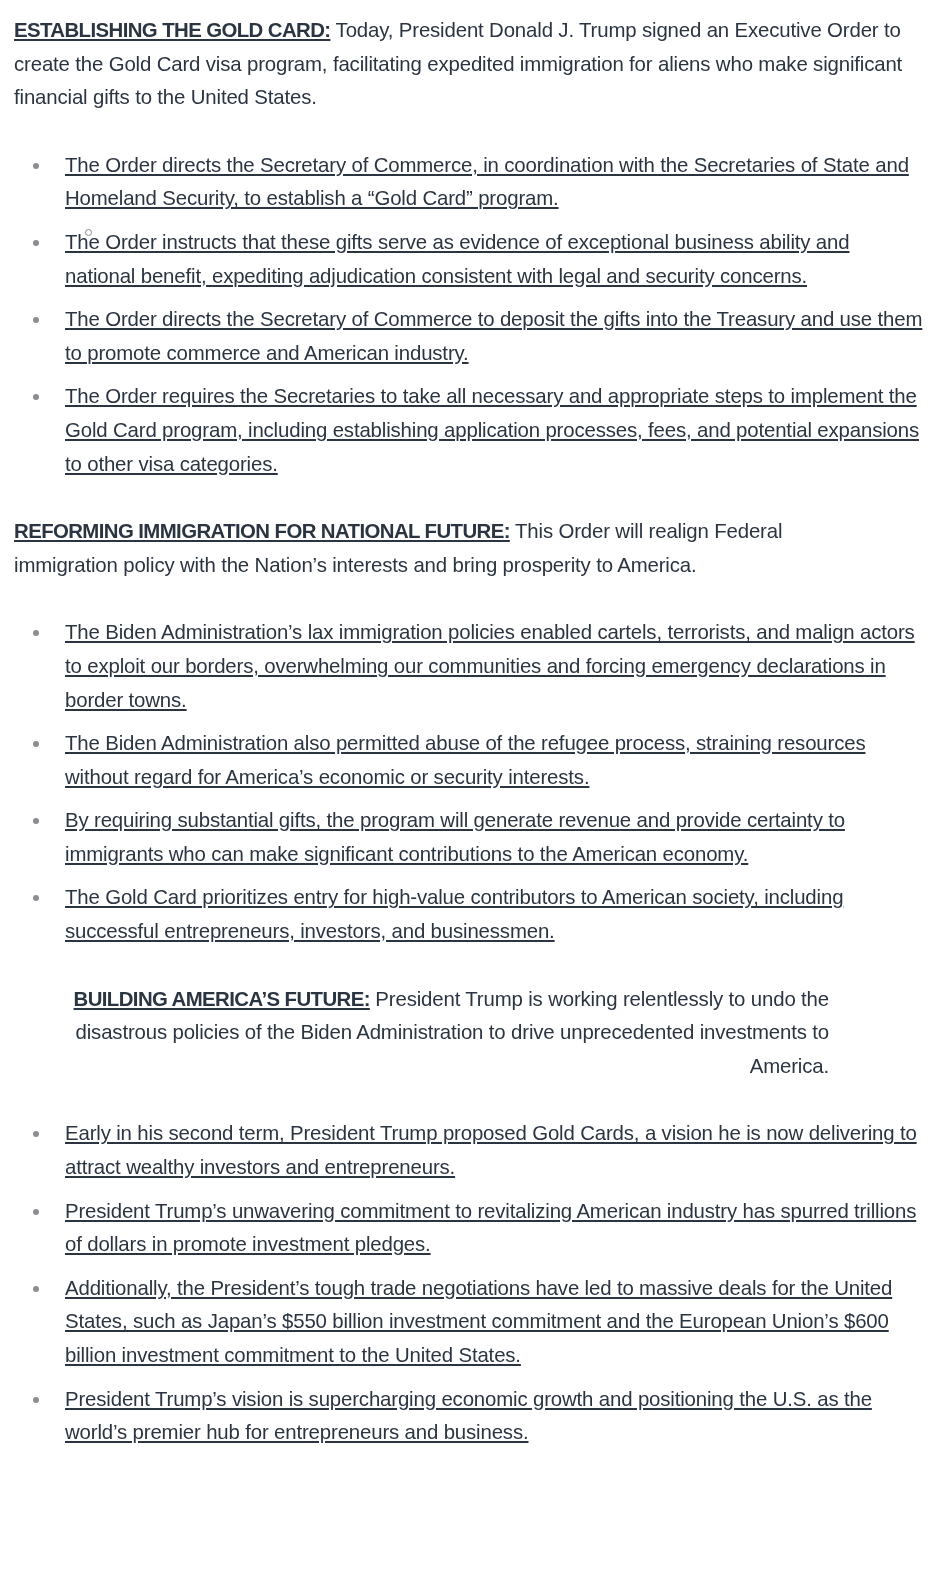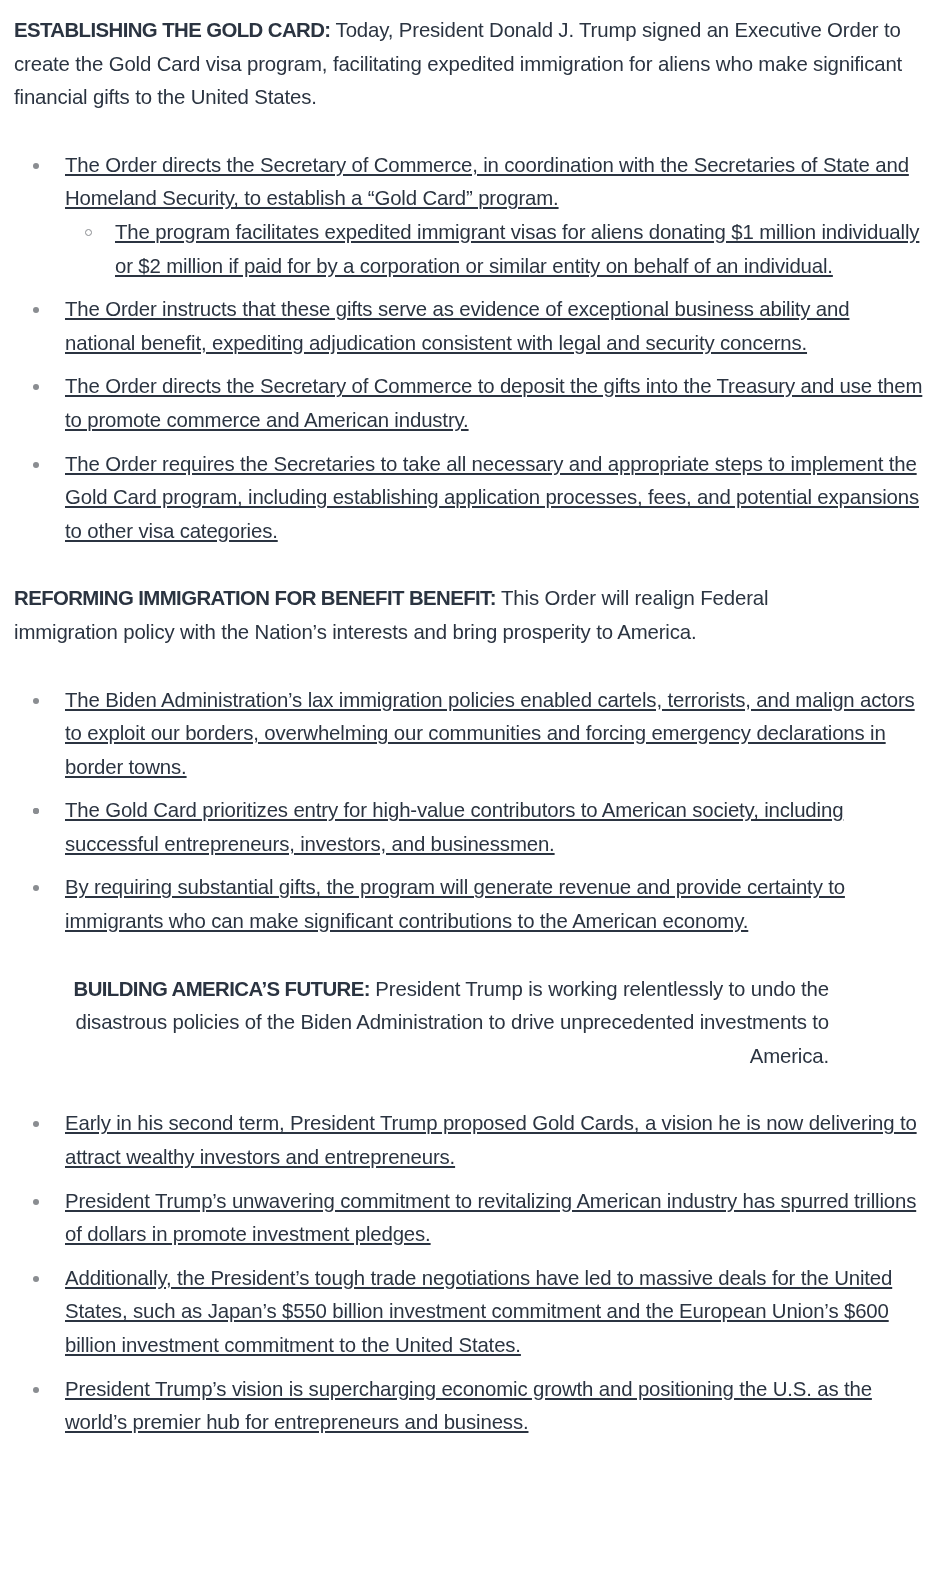--- a/index.html
+++ b/index.html
@@ -8,21 +8,21 @@
       height: 1576px;
       overflow: hidden;
       font-family: "Liberation Sans", sans-serif;
       color: #2b3441;
       font-size: 20.4px;
       line-height: 33.6px;
       letter-spacing: -0.15px;
     }
     .page { padding: 14px 0 0 14px; width: 910px; }
     .para { margin: 0; }
-    .para .label { font-weight: bold; letter-spacing: -0.6px; }
+    .para .label { font-weight: bold; letter-spacing: -0.6px; text-decoration: underline; }
     ul.lvl1 {
       list-style: none;
       margin: 34px 0 34px 0;
       padding: 0 0 0 51px;
     }
     ul.lvl1 > li {
       position: relative;
       margin-bottom: 10px;
       text-decoration: underline;
     }
@@ -59,54 +59,54 @@
 <div class="page">
 
   <p class="para" style="width:905px;"><span class="label">ESTABLISHING THE GOLD CARD:</span><span> Today, President Donald J. Trump signed an Executive Order to create the Gold Card visa program, facilitating expedited immigration for aliens who make significant financial gifts to the United States.</span></p>
   <ul class="lvl1">
     <li>
       <span class="bullet"></span>
       <span>The Order directs the Secretary of Commerce, in coordination with the Secretaries of State and Homeland Security, to establish a “Gold Card” program.</span>
       <ul class="lvl2">
         <li>
           <span class="bullet"></span>
-          <span>The program facilitates expedited immigrant visas for aliens donating $1 million individually or $2 million if paid for by a corporation or similar entity on behalf of an individual.</span>
         </li>
       </ul>
     </li>
     <li>
       <span class="bullet"></span>
       <span>The Order instructs that these gifts serve as evidence of exceptional business ability and national benefit, expediting adjudication consistent with legal and security concerns.</span>
     </li>
     <li>
       <span class="bullet"></span>
       <span>The Order directs the Secretary of Commerce to deposit the gifts into the Treasury and use them to promote commerce and American industry.</span>
     </li>
     <li>
       <span class="bullet"></span>
       <span>The Order requires the Secretaries to take all necessary and appropriate steps to implement the Gold Card program, including establishing application processes, fees, and potential expansions to other visa categories.</span>
     </li>
   </ul>
 
-  <p class="para" style="width:830px;"><span class="label">REFORMING IMMIGRATION FOR BENEFIT BENEFIT:</span><span> This Order will realign Federal immigration policy with the Nation’s interests and bring prosperity to America.</span></p>
+  <p class="para" style="width:830px;"><span class="label">REFORMING IMMIGRATION FOR NATIONAL FUTURE:</span><span> This Order will realign Federal immigration policy with the Nation’s interests and bring prosperity to America.</span></p>
   <ul class="lvl1">
     <li>
       <span class="bullet"></span>
       <span>The Biden Administration’s lax immigration policies enabled cartels, terrorists, and malign actors to exploit our borders, overwhelming our communities and forcing emergency declarations in border towns.</span>
     </li>
     <li>
       <span class="bullet"></span>
+      <span>The Biden Administration also permitted abuse of the refugee process, straining resources without regard for America’s economic or security interests.</span>
+    </li>
+    <li>
+      <span class="bullet"></span>
+      <span>By requiring substantial gifts, the program will generate revenue and provide certainty to immigrants who can make significant contributions to the American economy.</span>
     </li>
     <li>
       <span class="bullet"></span>
       <span>The Gold Card prioritizes entry for high-value contributors to American society, including successful entrepreneurs, investors, and businessmen.</span>
-    </li>
-    <li>
-      <span class="bullet"></span>
-      <span>By requiring substantial gifts, the program will generate revenue and provide certainty to immigrants who can make significant contributions to the American economy.</span>
     </li>
   </ul>
 
   <p class="para" style="width:815px;text-align:right;"><span class="label">BUILDING AMERICA’S FUTURE:</span><span> President Trump is working relentlessly to undo the disastrous policies of the Biden Administration to drive unprecedented investments to America.</span></p>
   <ul class="lvl1">
     <li>
       <span class="bullet"></span>
       <span>Early in his second term, President Trump proposed Gold Cards, a vision he is now delivering to attract wealthy investors and entrepreneurs.</span>
     </li>
     <li>

